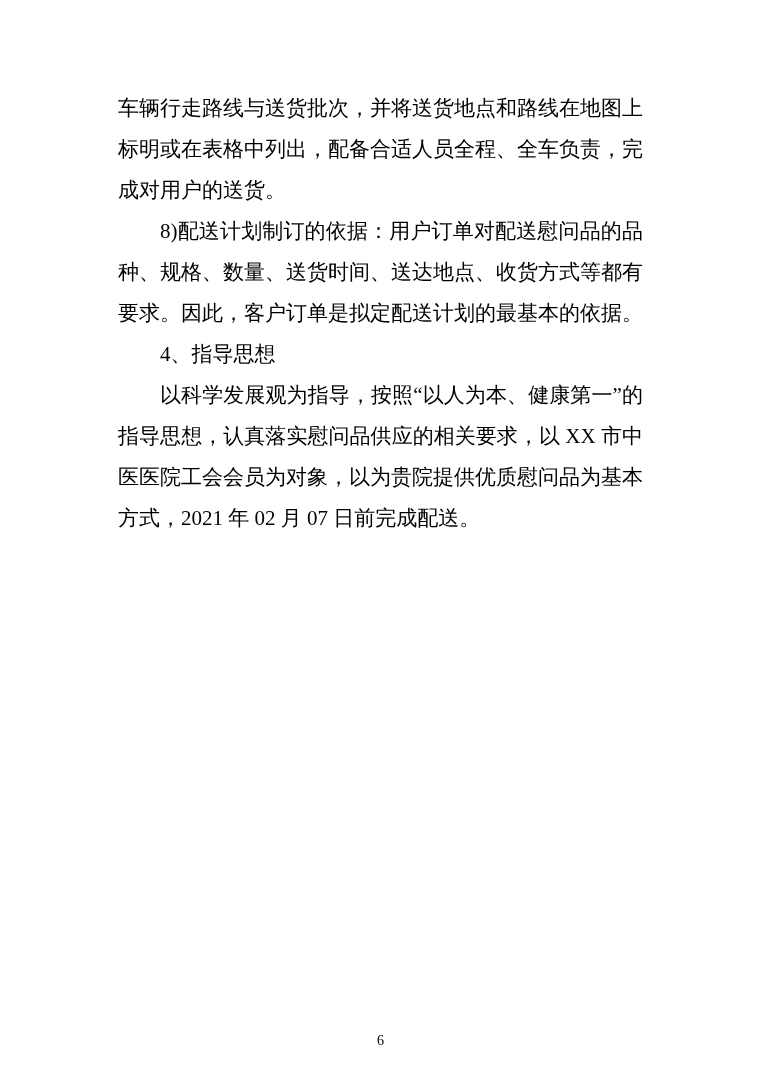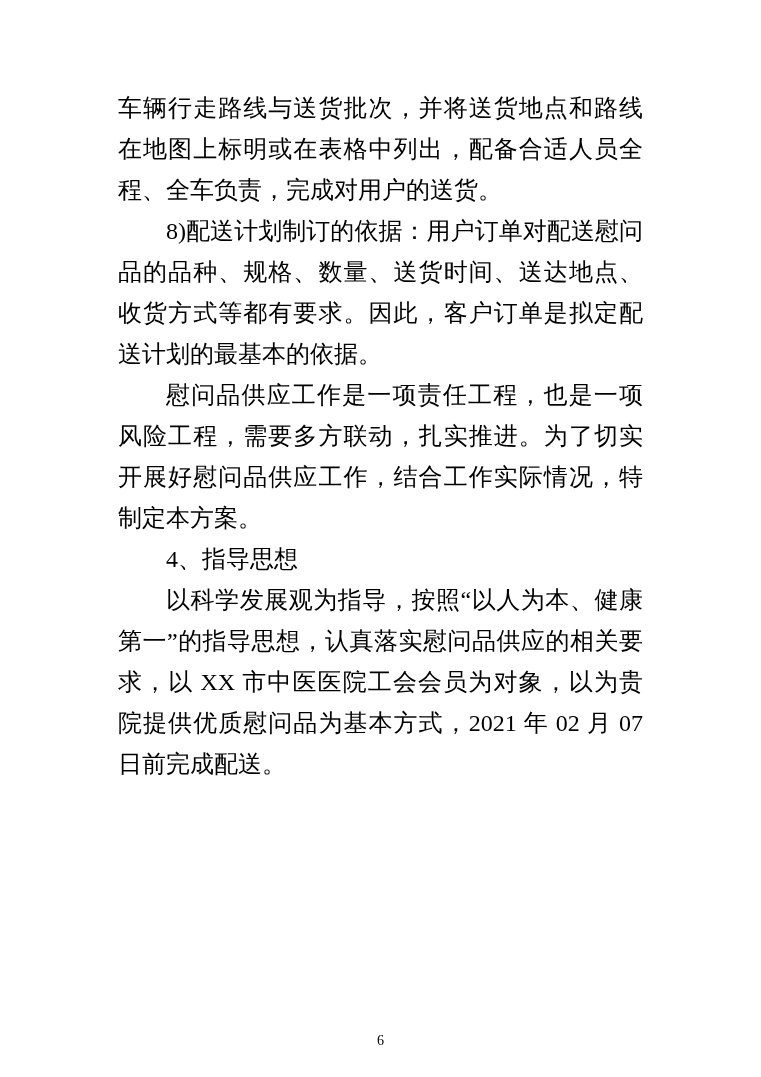--- a/index.html
+++ b/index.html
@@ -15,21 +15,21 @@
       background: #ffffff;
       box-sizing: border-box;
       overflow: hidden;
     }
     .content {
       position: absolute;
       top: 88px;
       left: 118px;
       width: 525px;
       color: #000000;
-      font-size: 24px;
+      font-size: 21px;
       line-height: 41px;
       text-align: justify;
       text-justify: inter-ideograph;
     }
     .para {
       margin: 0;
       padding: 0;
     }
     .para.indent {
       text-indent: 2em;
@@ -44,18 +44,17 @@
       color: #000000;
     }
   </style>
 </head>
 <body>
 
 <div class="page">
   <main class="content">
     <p class="para">车辆行走路线与送货批次，并将送货地点和路线在地图上标明或在表格中列出，配备合适人员全程、全车负责，完成对用户的送货。</p>
     <p class="para indent">8)配送计划制订的依据：用户订单对配送慰问品的品种、规格、数量、送货时间、送达地点、收货方式等都有要求。因此，客户订单是拟定配送计划的最基本的依据。</p>
-    <p class="para indent">慰问品供应工作是一项责任工程，也是一项风险工程，需要多方联动，扎实推进。为了切实开展好慰问品供应工作，结合工作实际情况，特制定本方案。</p>
     <p class="para indent">4、指导思想</p>
     <p class="para indent">以科学发展观为指导，按照“以人为本、健康第一”的指导思想，认真落实慰问品供应的相关要求，以 XX 市中医医院工会会员为对象，以为贵院提供优质慰问品为基本方式，2021 年 02 月 07 日前完成配送。</p>
   </main>
   <div class="page-number">6</div>
 </div>
 
 </body></html>

